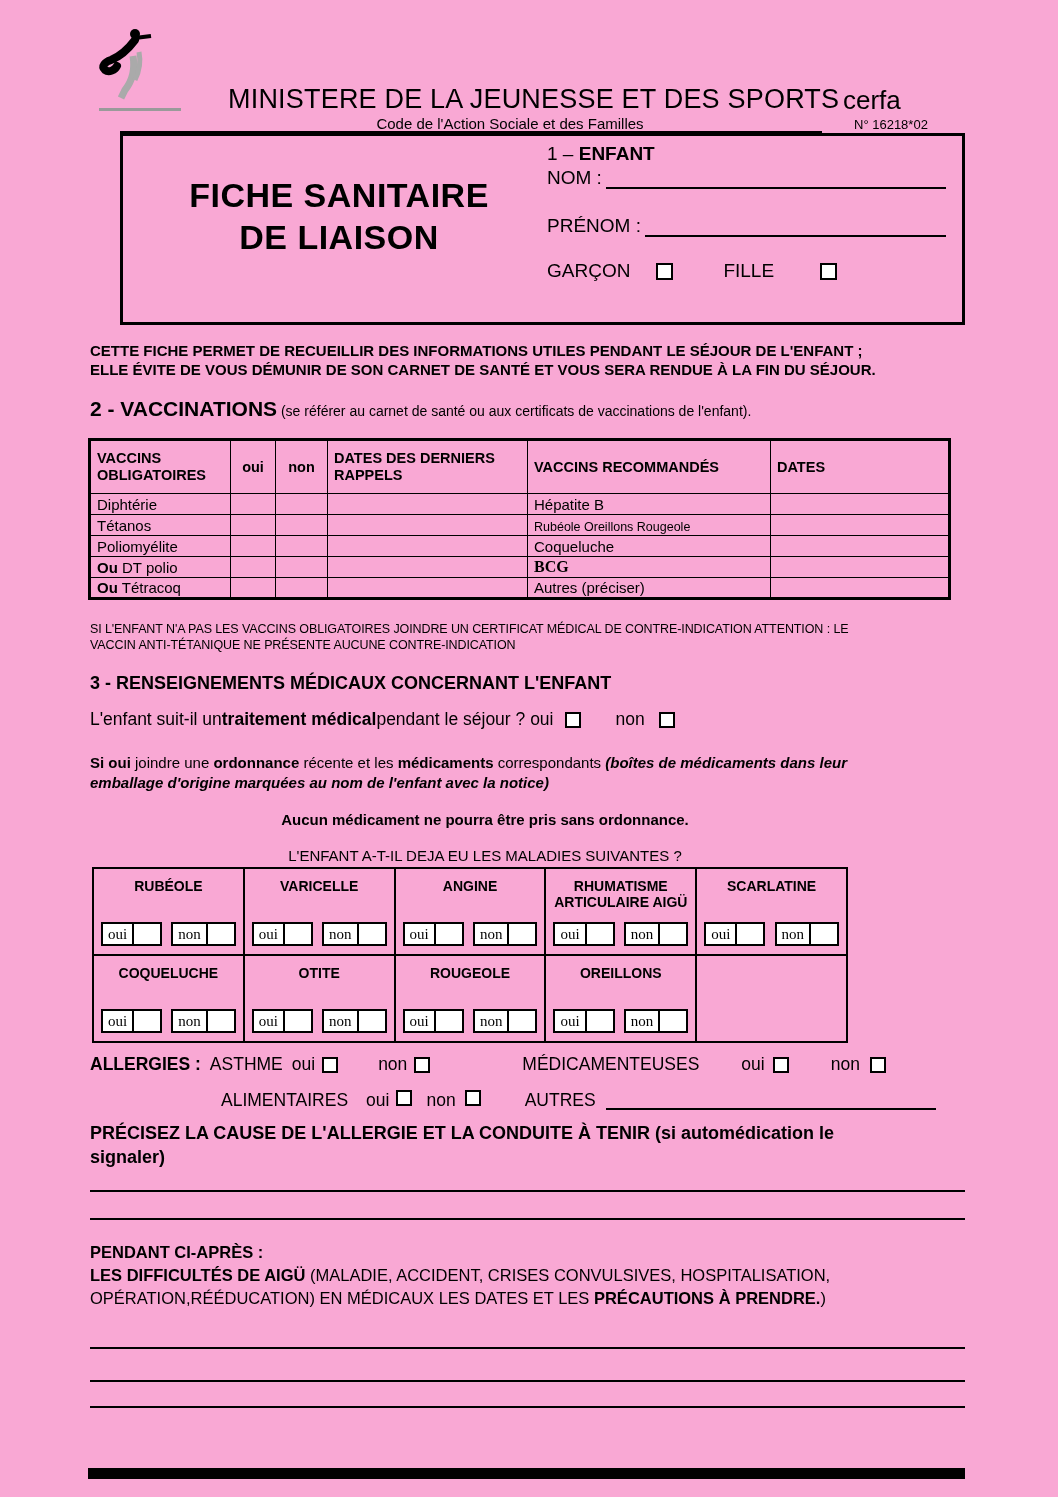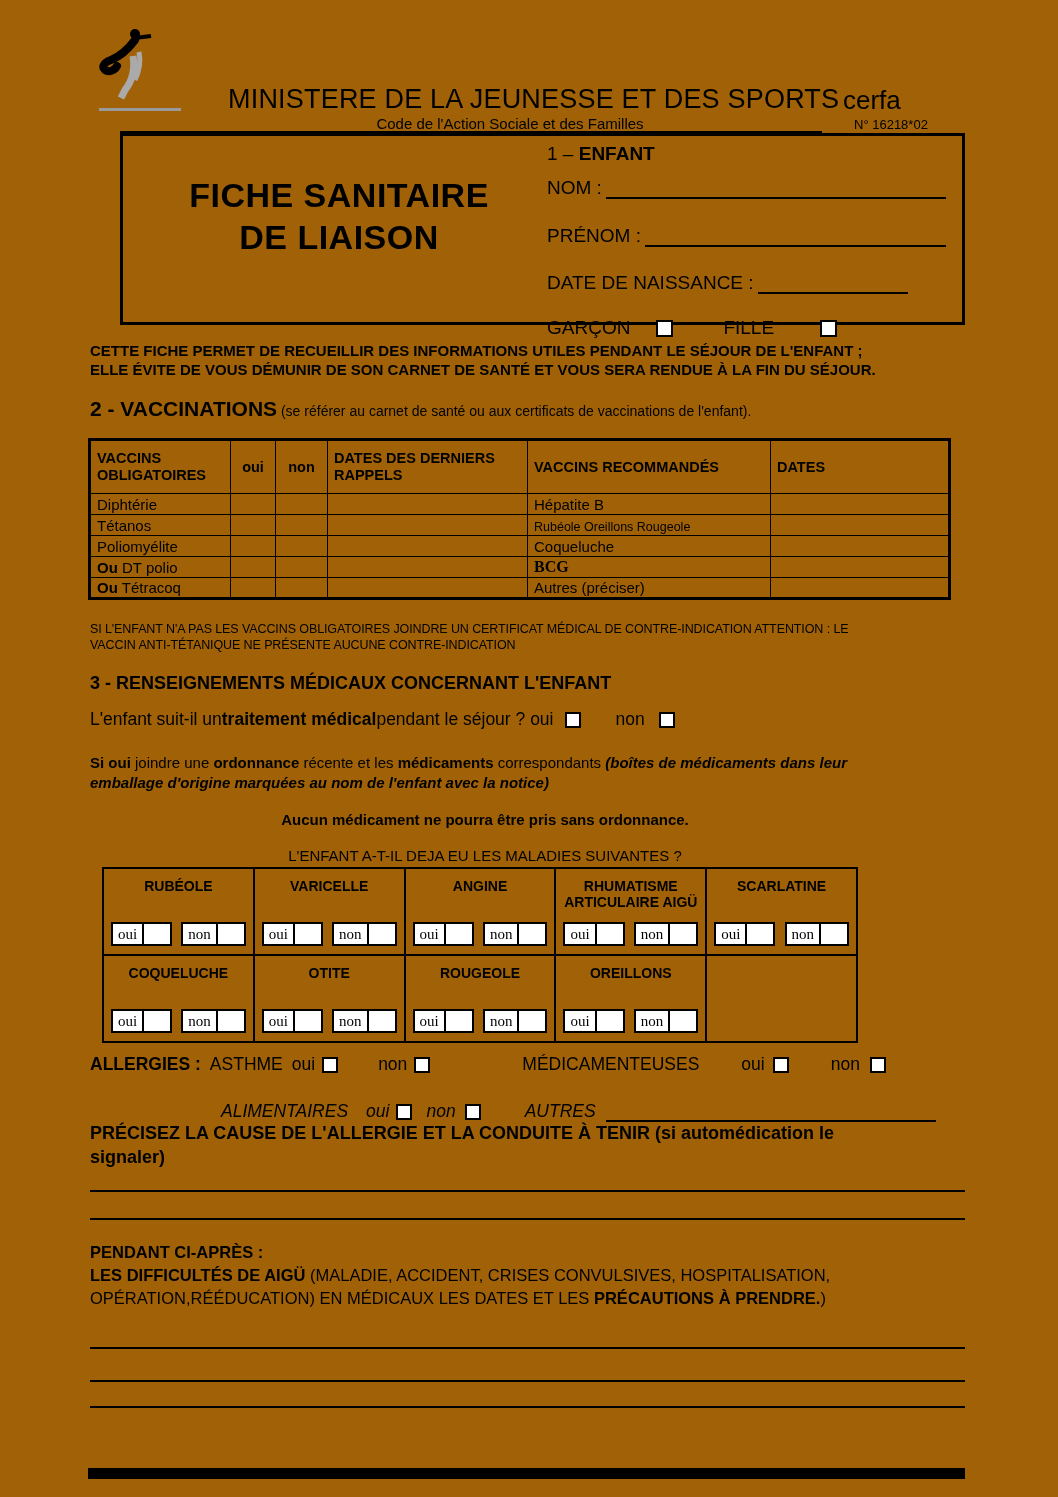--- a/index.html
+++ b/index.html
@@ -1,38 +1,38 @@
 <!DOCTYPE html>
 <html><head>
 <meta charset="utf-8">
 <style>
   * { margin:0; padding:0; box-sizing:border-box; }
   html,body { background:#fff; }
   body { font-family:"Liberation Sans", sans-serif; color:#000; }
-  #page { position:relative; width:1058px; height:1497px; background:#a16207; overflow:hidden; }
+  #page { position:relative; width:1058px; height:1497px; background:#f9a8d4; overflow:hidden; }
 
   
   .logo { position:absolute; left:95px; top:26px; width:100px; }
   .logo-caption { width:82px; height:3px; background:#9a9a9a; margin:2px 0 0 4px; }
   .ministry { position:absolute; left:228px; top:84px; font-size:27px; letter-spacing:0.2px; }
   .cerfa { position:absolute; left:843px; top:85px; font-size:26px; }
   .code-sub { position:absolute; left:230px; top:115px; width:560px; text-align:center; font-size:15px; }
   .cerfa-no { position:absolute; left:854px; top:117px; font-size:13px; }
   .code-underline { position:absolute; left:120px; top:131px; width:702px; height:2px; background:#000; }
 
   
   .id-box { position:absolute; left:120px; top:133px; width:845px; height:192px; border:3px solid #000; }
   .form-title { position:absolute; left:12px; top:38px; width:408px; text-align:center;
                 font-size:34px; font-weight:bold; line-height:42px; letter-spacing:0.5px; }
   .id-right { position:absolute; left:424px; top:7px; right:16px; font-size:19px; }
   .id-heading { }
   .field { display:flex; align-items:flex-end; }
   .flabel { white-space:nowrap; }
   .fill { flex:1; border-bottom:2px solid #000; height:22px; margin-left:4px; }
-  .f-nom { margin-top:12px; }
+  .f-nom { margin-top:2px; }
   .f-prenom { margin-top:26px; }
   .f-dob { margin-top:25px; }
   .f-dob .fill { flex:0 0 150px; }
   .sexline { margin-top:23px; display:flex; align-items:center; }
   .cb { display:inline-block; width:16px; height:16px; border:2px solid #000; background:#fff; }
   .cb-big { width:17px; height:17px; border-width:2.3px; }
 
   
   .abs { position:absolute; left:90px; width:875px; }
   .notice { top:341px; font-weight:bold; font-size:15px; line-height:19px; }
@@ -52,36 +52,36 @@
 
   .vacc-note { top:621px; font-size:12.5px; line-height:16px; letter-spacing:-0.1px; }
   .sec3-head { top:673px; font-size:18px; font-weight:bold; }
   .treatment { top:709px; font-size:17.5px; display:flex; align-items:center; }
   .sioui { top:753px; font-size:15px; line-height:20px; width:800px; }
   .bi { font-weight:bold; font-style:italic; }
   .nomed { top:811px; width:790px; text-align:center; font-weight:bold; font-size:15px; }
   .diseaseq { top:847px; width:790px; text-align:center; font-size:15px; }
 
   
-  .mtab { position:absolute; left:102px; top:867px; width:756px; border-collapse:collapse;
+  .mtab { position:absolute; left:92px; top:867px; width:756px; border-collapse:collapse;
           border:2.5px solid #000; table-layout:fixed; }
   .mtab td { border:2px solid #000; padding:0; vertical-align:top; }
   .mal-wrap { height:85px; display:flex; flex-direction:column; justify-content:space-between;
               padding:9px 7px 8px; }
   .mal-title { text-align:center; font-weight:bold; font-size:14px; line-height:16px; }
   .ynrow { display:flex; justify-content:space-between; }
   .yn { display:inline-flex; border:2px solid #000; height:24px; align-items:stretch; background:#fff; }
   .ynl { font-family:"Liberation Serif", serif; font-size:15px; padding:0 5px; display:flex;
          align-items:center; border-right:2px solid #000; }
   .ynb { width:26px; }
 
   
   .allergies { top:1054px; font-size:17.5px; }
   .al-line { display:flex; align-items:center; }
-  .al-line2 { margin-top:26px; padding-left:131px; align-items:center;font-style:italic; }
+  .al-line2 { margin-top:15px; padding-left:131px; align-items:flex-start; }
   .al-fill { flex:1; border-bottom:2px solid #000; height:20px; margin-left:10px; max-width:330px; }
   .allergies .cb { vertical-align:-2px; }
 
   .precisez { top:1121px; font-size:18px; font-weight:bold; line-height:24px; }
   .wline { position:absolute; left:90px; width:875px; height:2px; background:#000; }
   .indiquez { top:1241px; font-size:16.5px; line-height:23px; }
   .botbar { position:absolute; left:88px; top:1468px; width:877px; height:11px; background:#000; }
 
   b, .b { font-weight:bold; }
 </style>
@@ -112,24 +112,20 @@
       <div>DE LIAISON</div>
     </div>
     <div class="id-right">
       <div class="id-heading"><span>1 – </span><b>ENFANT</b></div>
       <div class="field f-nom">
         <span class="flabel">NOM :</span>
         <span class="fill"></span>
       </div>
       <div class="field f-prenom">
         <span class="flabel">PRÉNOM :</span>
-        <span class="fill"></span>
-      </div>
-      <div class="field f-dob">
-        <span class="flabel">DATE DE NAISSANCE :</span>
         <span class="fill"></span>
       </div>
       <div class="sexline">
         <span>GARÇON</span>
         <span class="cb cb-big" style="margin-left:26px"></span>
         <span style="margin-left:50px">FILLE</span>
         <span class="cb cb-big" style="margin-left:46px"></span>
       </div>
     </div>
   </section>

